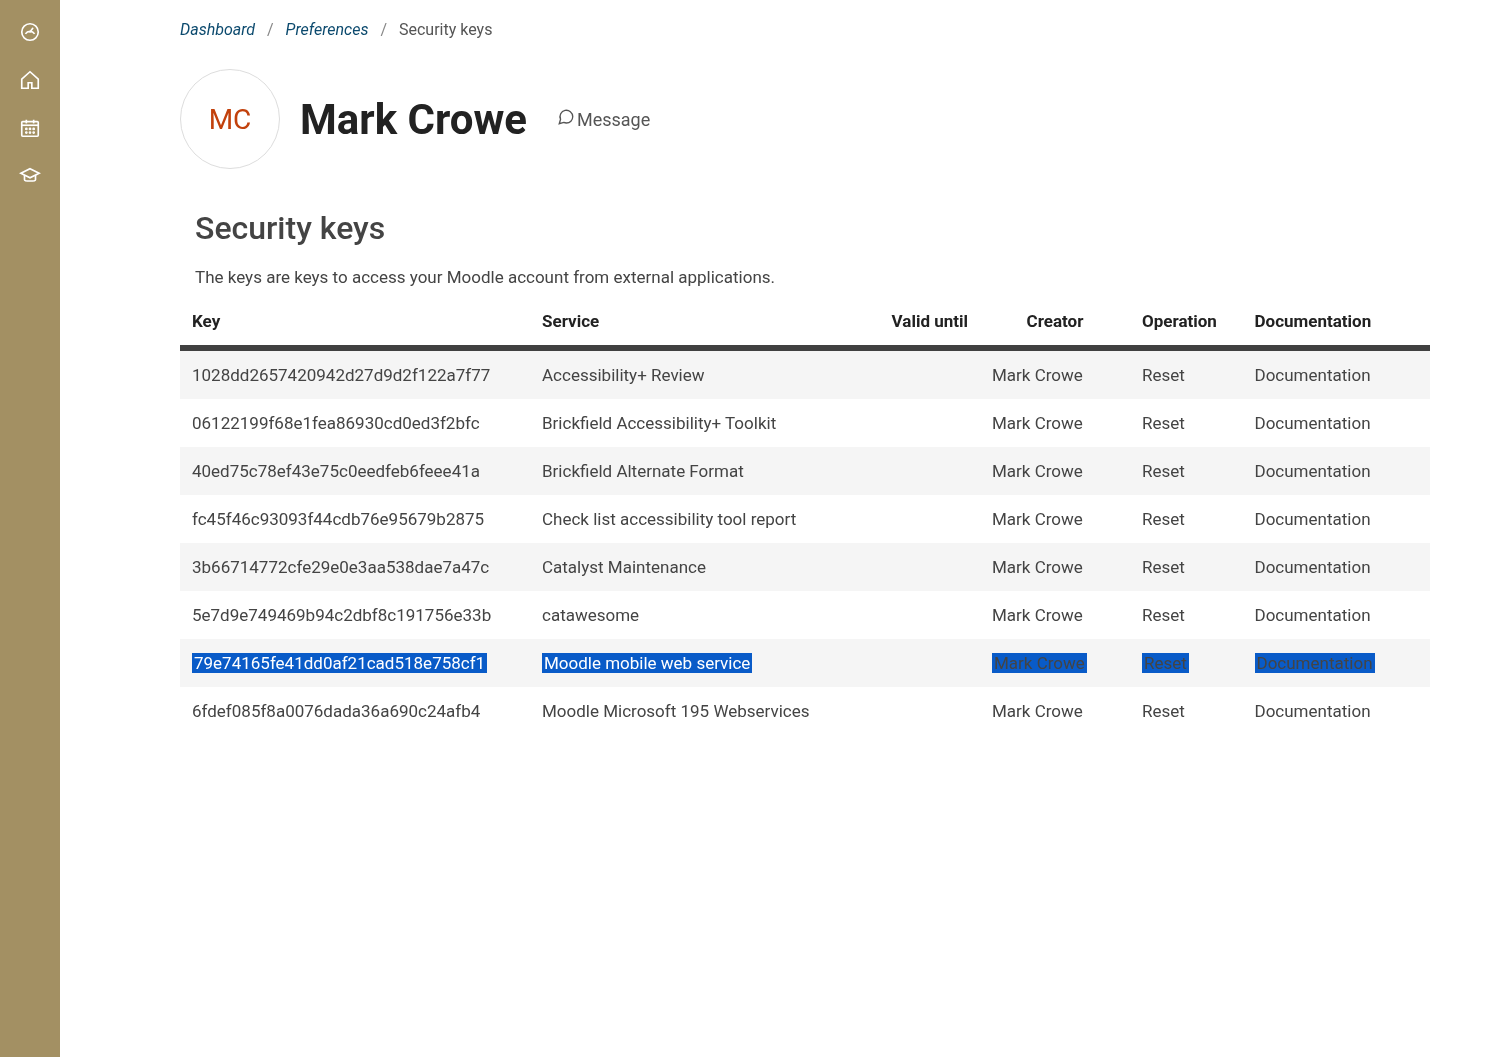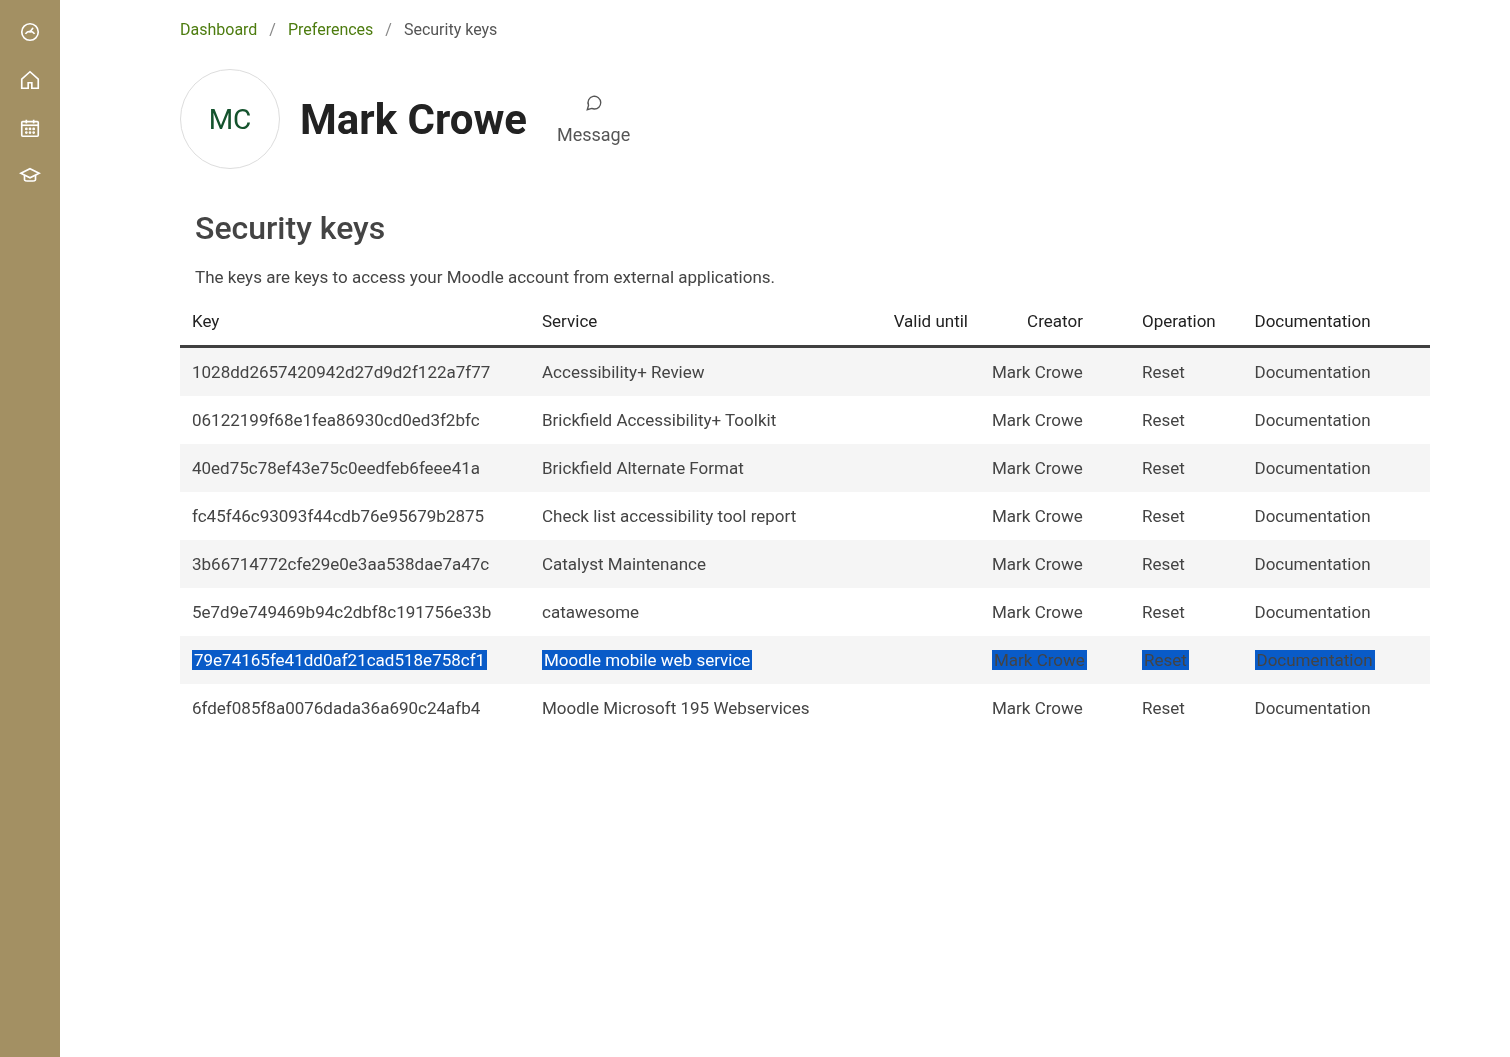--- a/index.html
+++ b/index.html
@@ -31,55 +31,54 @@
     .main {
       flex: 1;
       padding: 20px 30px 40px 120px;
       max-width: 1400px;
     }
     .breadcrumb {
       font-size: 16px;
       color: #555;
       margin-bottom: 30px;
     }
-    .breadcrumb a { color: #4d7c0f; text-decoration: none; }
+    .breadcrumb a { color: #0c4a6e; text-decoration: none; font-style: italic; }
     .breadcrumb-sep { margin: 0 8px; color: #888; }
     .profile-header {
       display: flex;
       align-items: center;
       gap: 20px;
       margin-bottom: 40px;
     }
     .avatar {
       width: 100px;
       height: 100px;
       border-radius: 50%;
       border: 1px solid #ddd;
       display: flex;
       align-items: center;
       justify-content: center;
       font-size: 28px;
-      color: #14532d;
+      color: #c2410c;
       font-weight: 400;
     }
     .profile-name {
       font-size: 42px;
       font-weight: 700;
       color: #222;
     }
     .message-link {
       display: inline-flex;
       align-items: center;
-      gap: 8px;
+      gap: 2px;
       font-size: 18px;
       color: #555;
       text-decoration: none;
       cursor: pointer;
       margin-left: 10px;
-      flex-direction: column;
     }
     .page-title {
       font-size: 32px;
       font-weight: 500;
       color: #444;
       margin-bottom: 20px;
       padding-left: 15px;
     }
     .page-desc {
       font-size: 17px;
@@ -87,23 +86,23 @@
       margin-bottom: 10px;
       padding-left: 15px;
     }
     table {
       width: 100%;
       border-collapse: collapse;
       font-size: 17px;
     }
     thead th {
       text-align: left;
-      font-weight: 400;
+      font-weight: 700;
       padding: 14px 12px;
-      border-bottom: 3px solid #404040;
+      border-bottom: 6px solid #404040;
       color: #222;
     }
     thead th:nth-child(3) { text-align: right; }
     thead th:nth-child(4) { text-align: right; }
     thead th:nth-child(5),
     thead th:nth-child(6) { text-align: left; }
     tbody tr:nth-child(odd) { background: #f5f5f5; }
     tbody tr:nth-child(even) { background: #fff; }
     tbody td {
       padding: 14px 12px;

